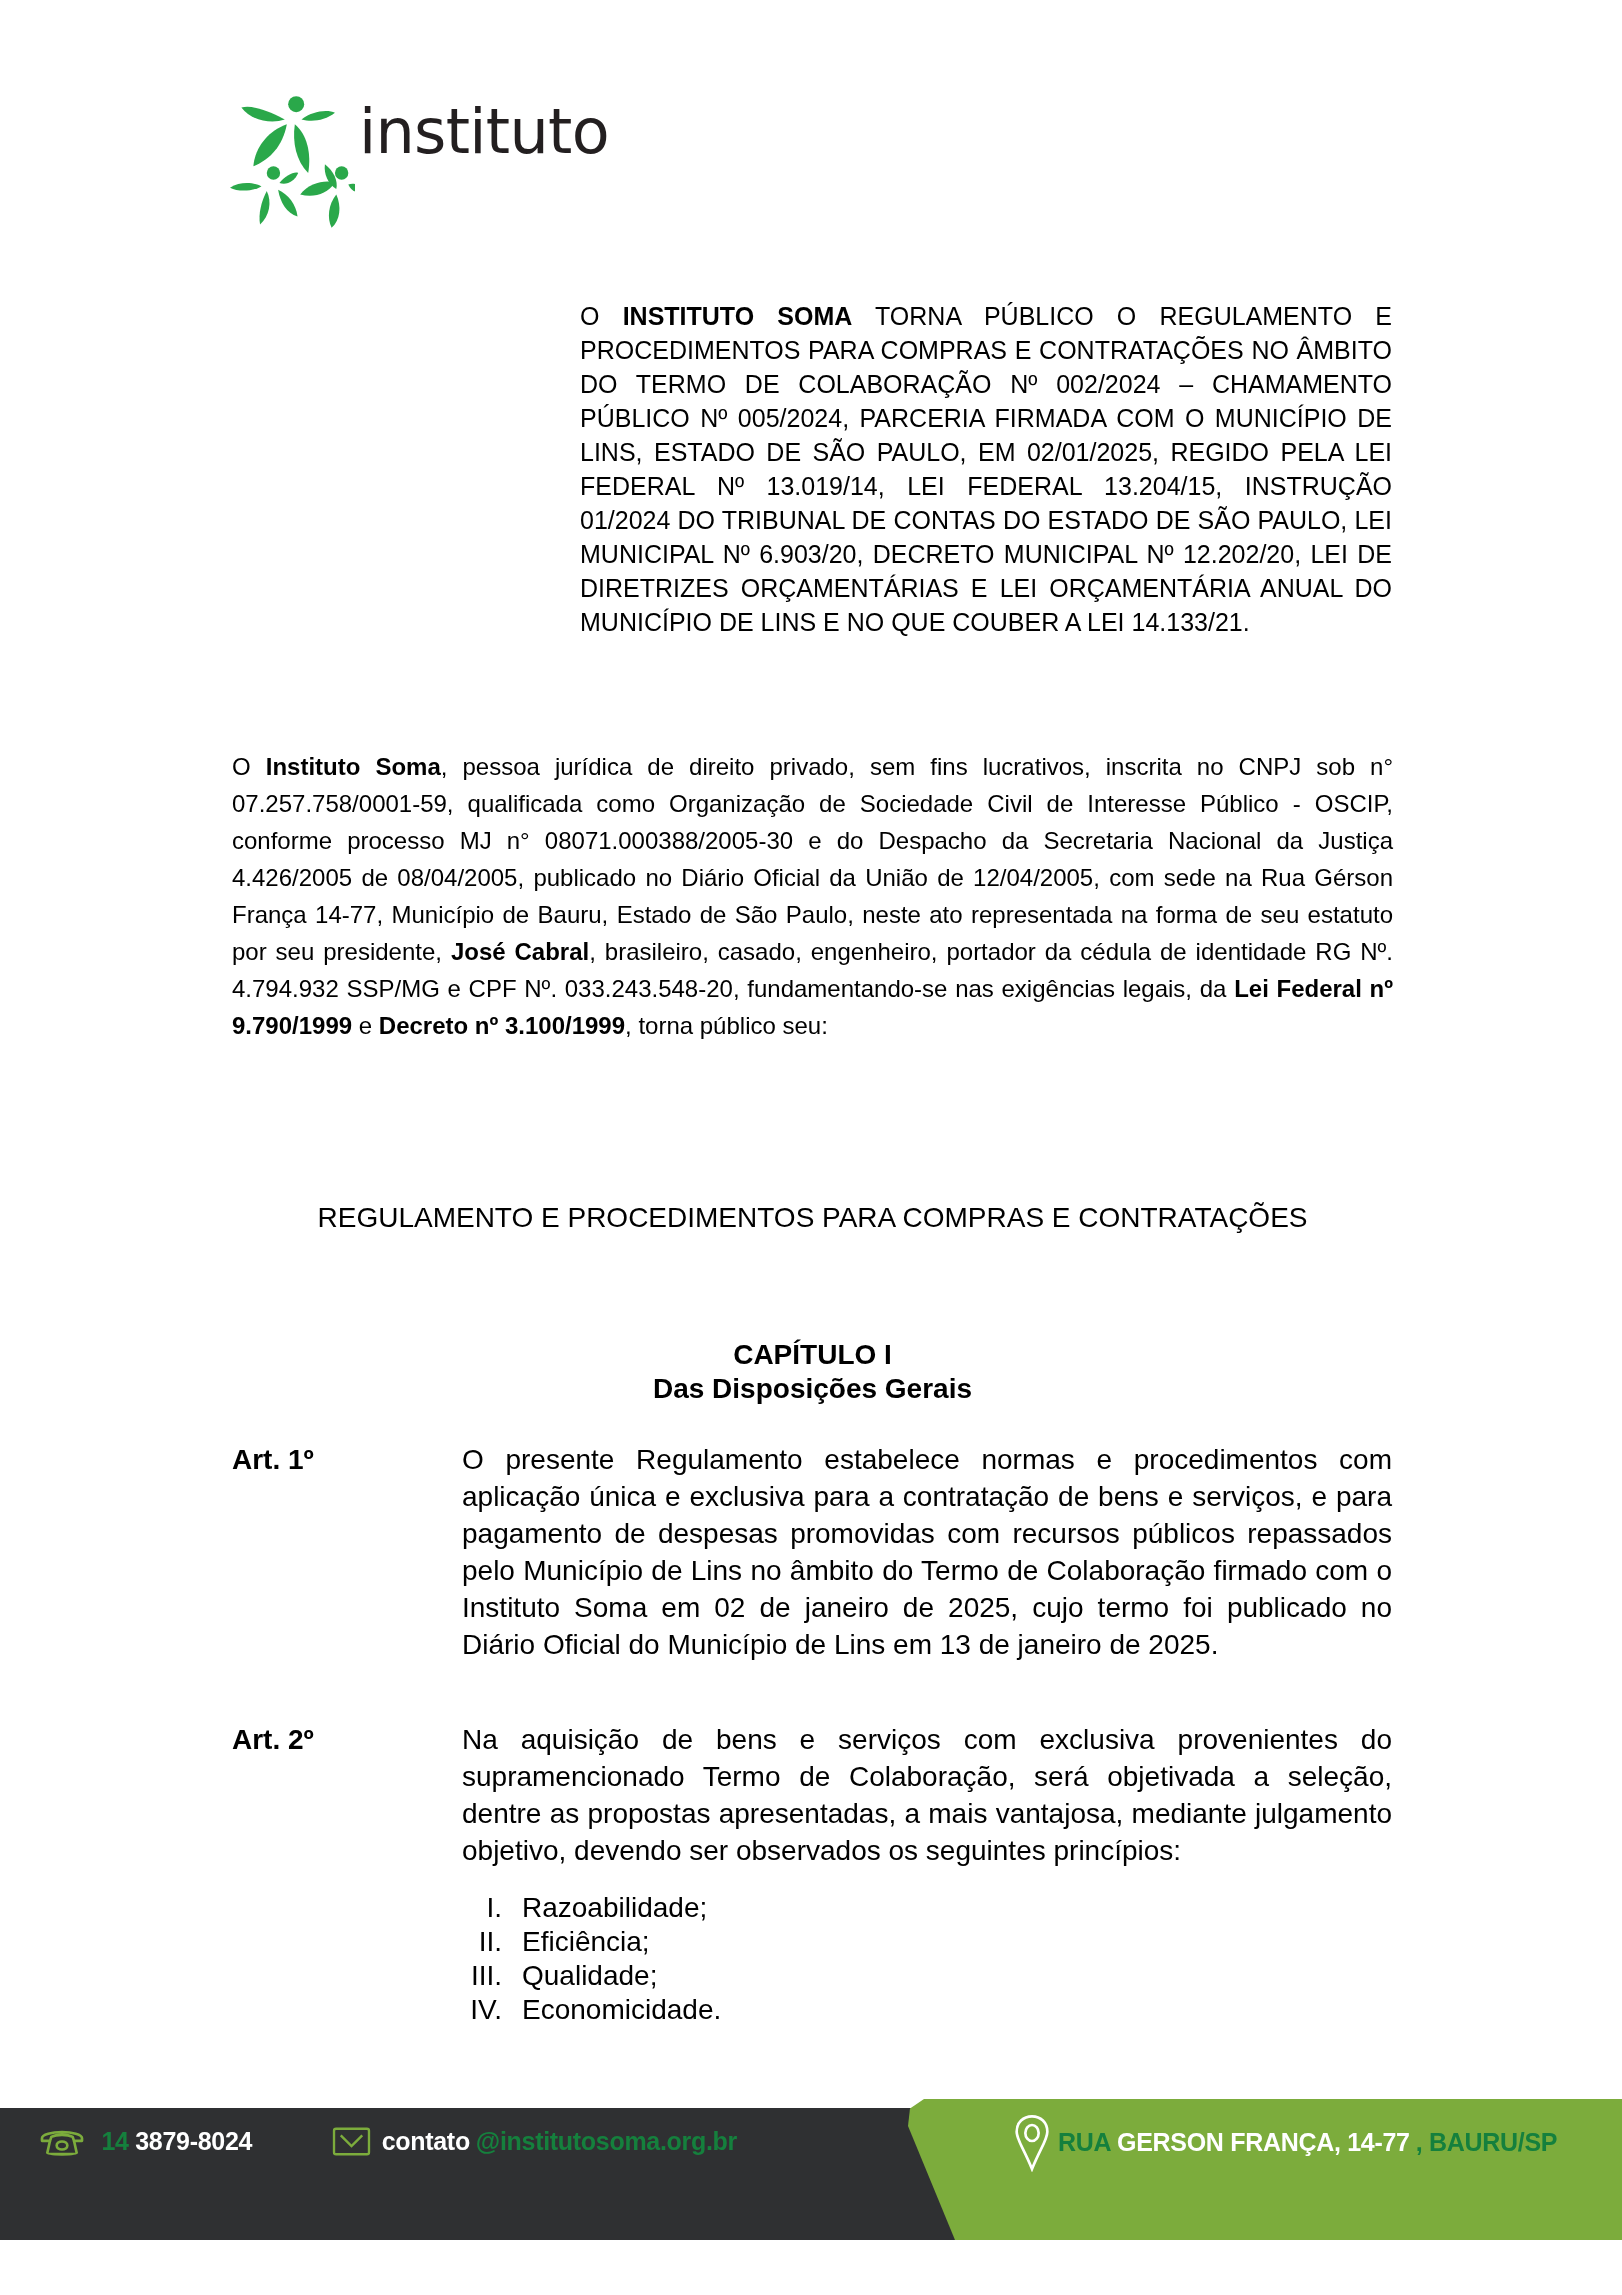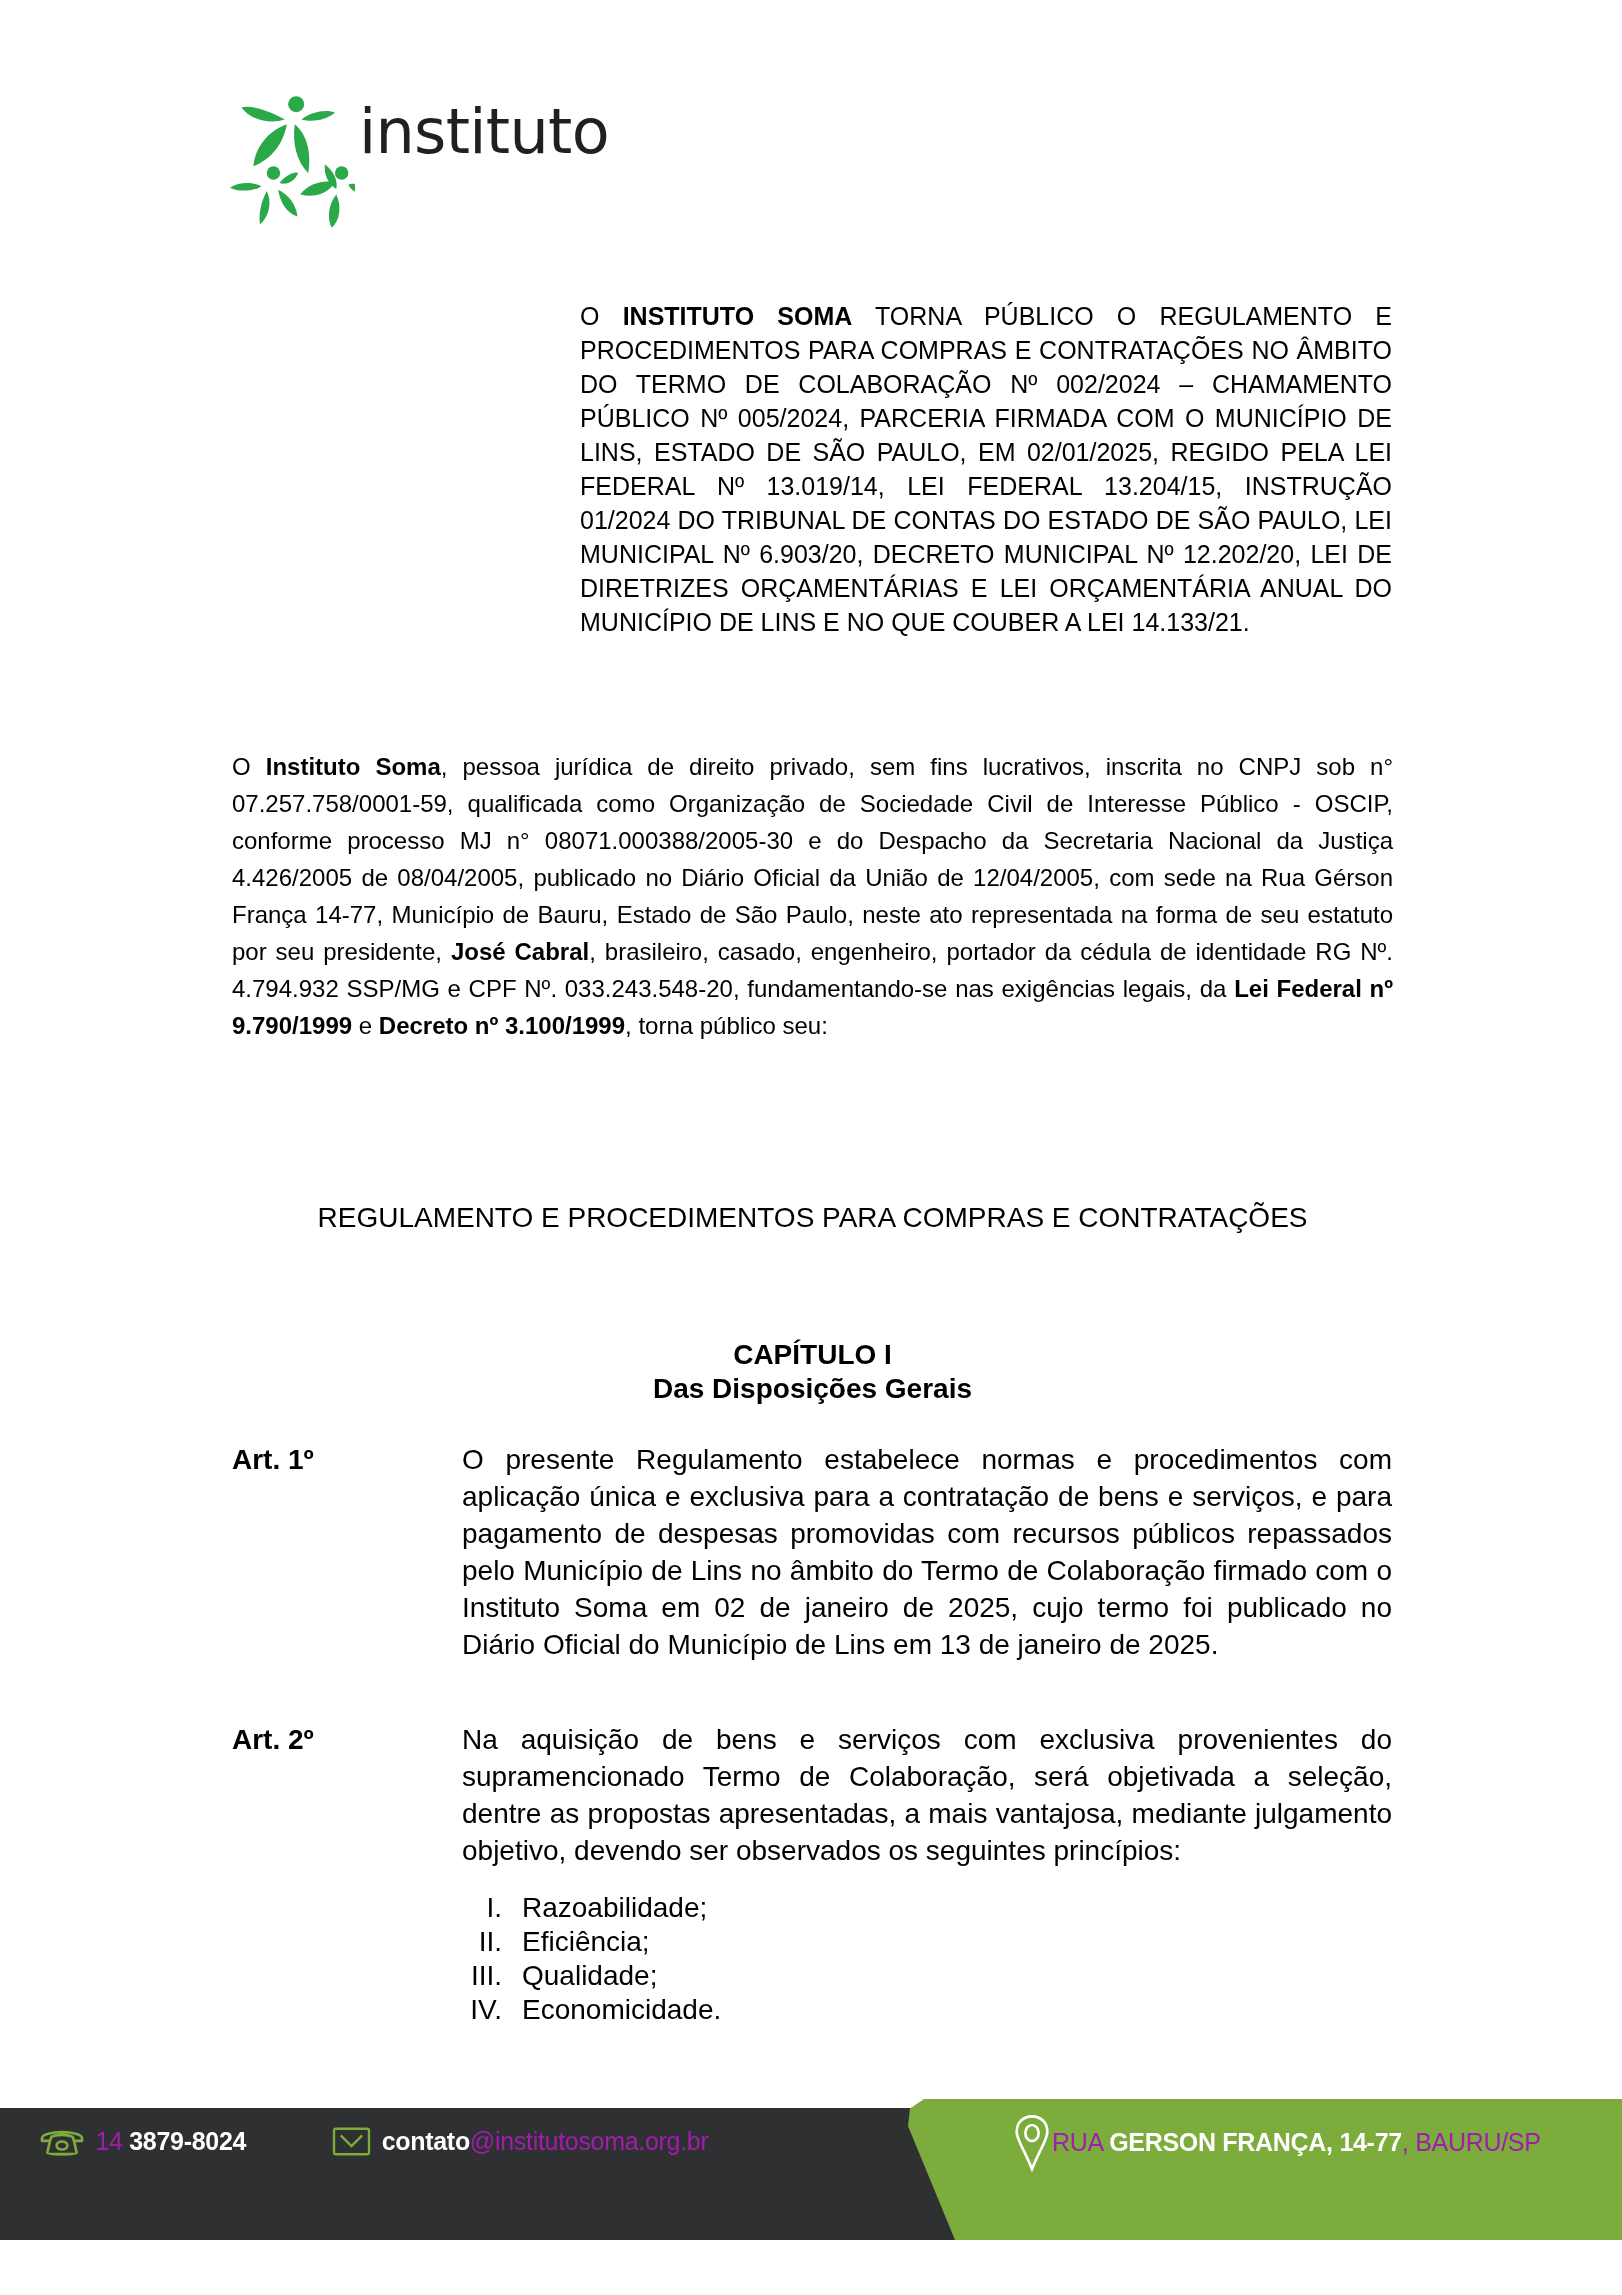--- a/index.html
+++ b/index.html
@@ -68,21 +68,21 @@
       left: 0; top: 2099px; width: 1623px; height: 141px; background: #7cac3c;
       clip-path: polygon(924px 0, 1623px 0, 1623px 141px, 955px 141px, 908px 27px, 910px 9.4px);
     }
     .f-phone { left: 38px; top: 2125px; height: 33px; display: flex; align-items: center; gap: 9.4px; }
     .f-email { left: 320px; top: 2125px; height: 33px; display: flex; align-items: center; gap: 10.7px; padding-left: 12px; }
     .f-addr  { left: 1014px; top: 2119px; height: 47px; display: flex; align-items: center; gap: 2px; }
     .f-text {
       color: #ffffff; font-size: 25px; letter-spacing: -0.3px; white-space: nowrap;
       font-family: "Liberation Sans", sans-serif;
     }
-    .f-light { font-weight: normal; color: #a21caf; }
+    .f-light { font-weight: bold; color: #15803d; margin-left: 6px; }
     .f-bold { font-weight: bold; }
   </style>
 </head>
 <body>
 
 <div class="abs logo">
   <svg width="127" height="134" viewBox="0 0 190 200">
     <g fill="#2aa84a">
 
       <circle cx="102" cy="15" r="12"></circle>

